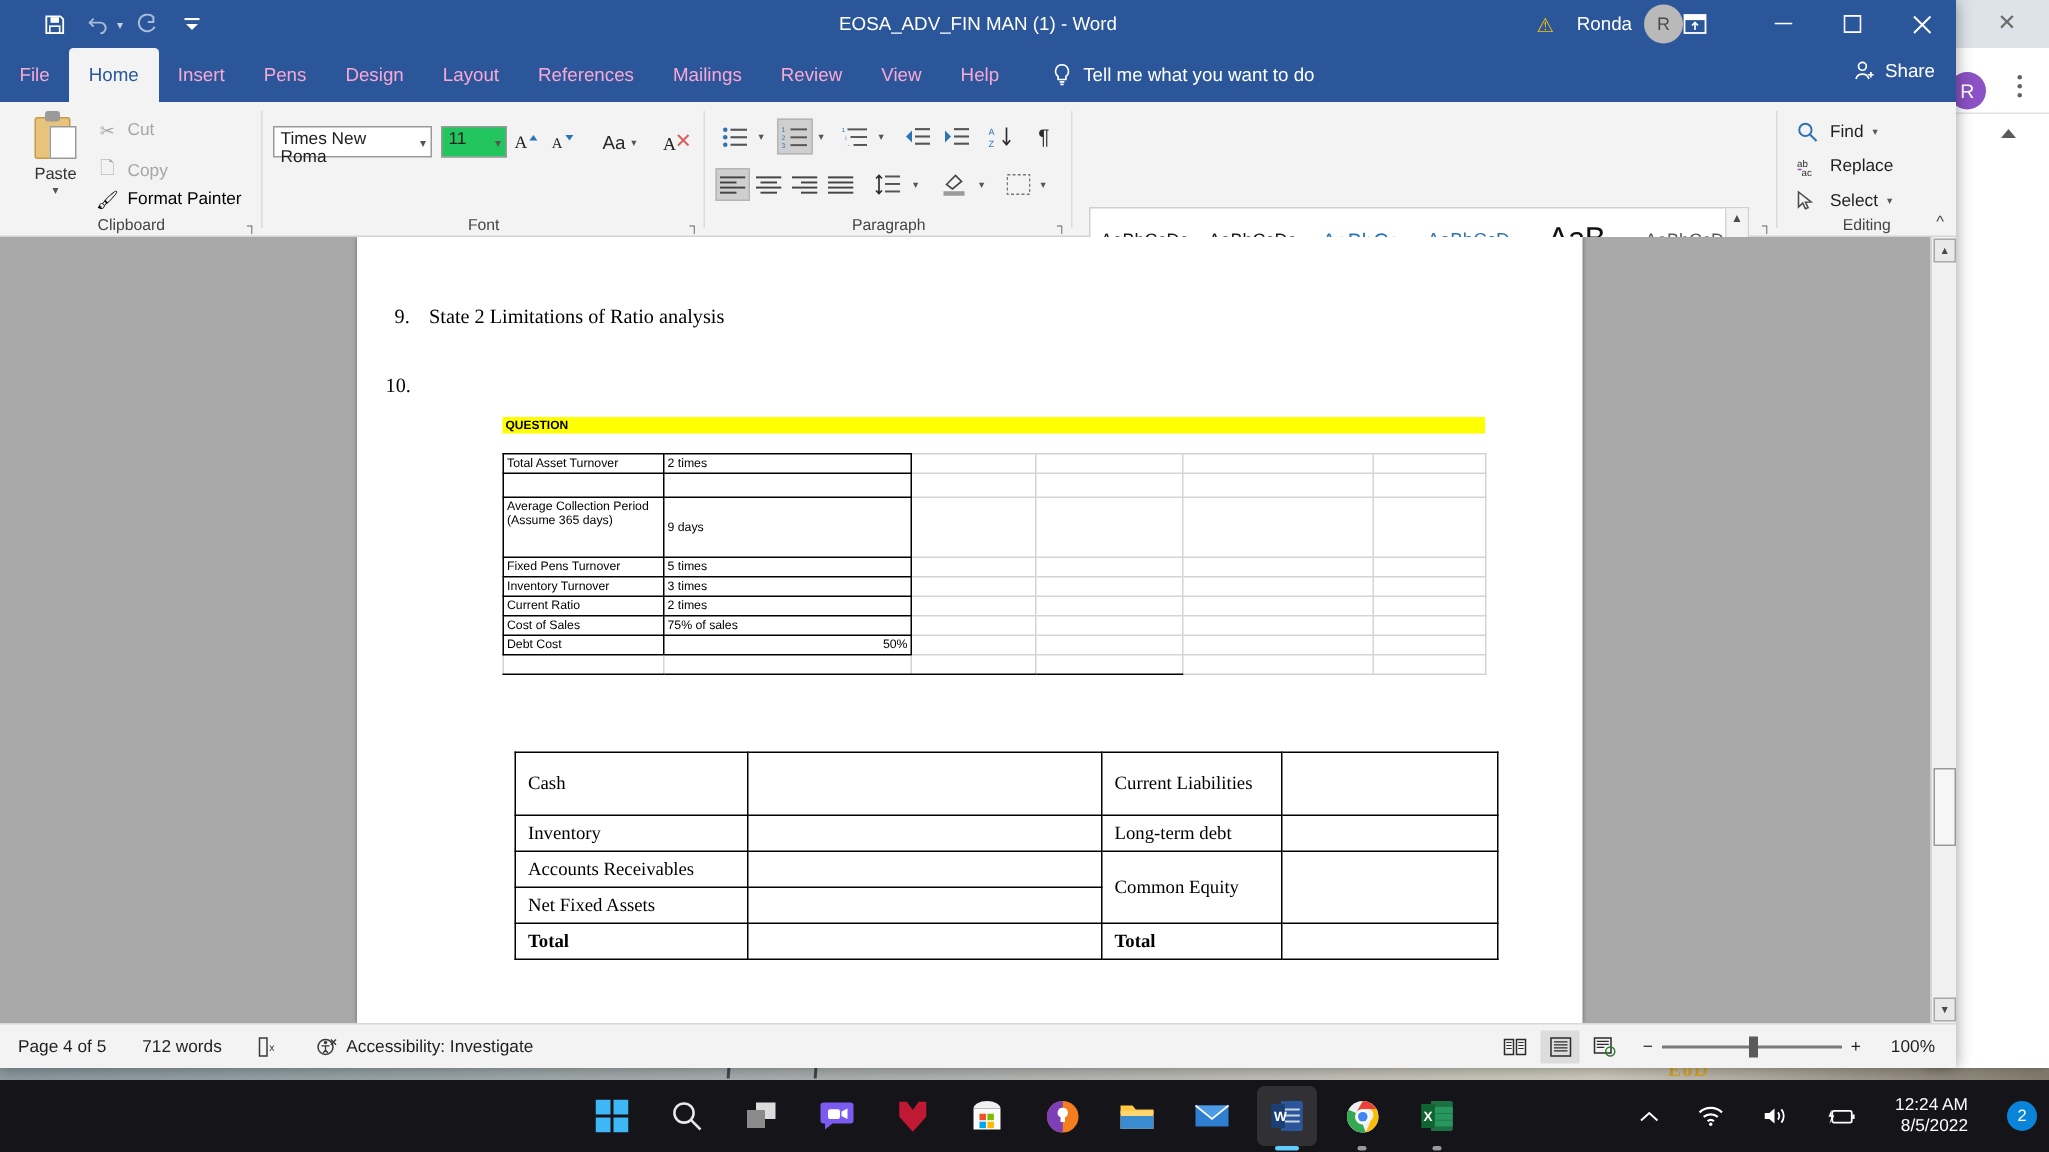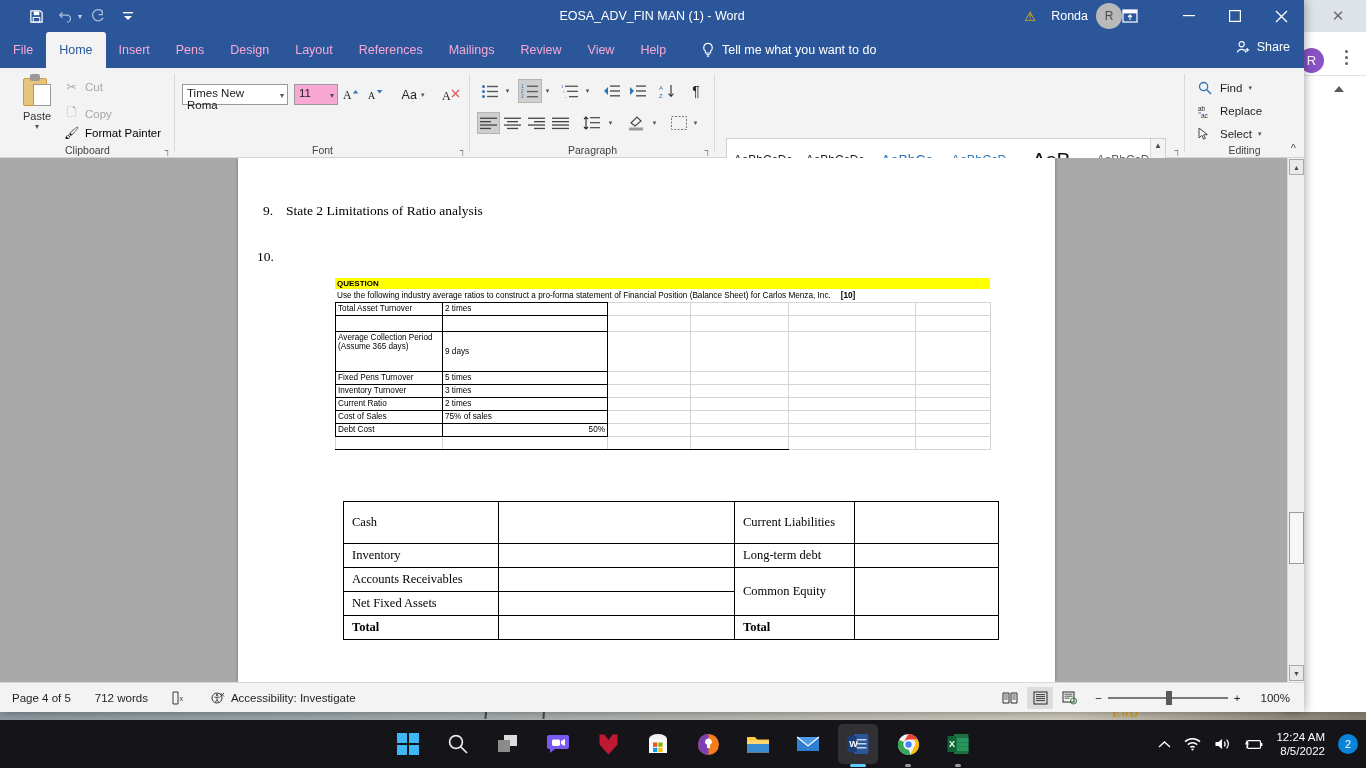--- a/index.html
+++ b/index.html
@@ -173,21 +173,21 @@
   .clip-item .gi { width: 15px; text-align: center; font-size: 12px; }
 
   
   .fontname {
     position: absolute; left: 182px; top: 77px; width: 106px; height: 21px;
     background: #fff; border: 1px solid #9a9a9a; font-size: 11.5px;
     padding: 2px 14px 0 4px; color: #202020;
   }
   .fontsize {
     position: absolute; left: 294px; top: 77px; width: 44px; height: 21px;
-    background: #f9a8d4; border: 1px solid #9a9a9a; font-size: 11.5px;
+    background: #22c55e; border: 1px solid #9a9a9a; font-size: 11.5px;
     padding: 2px 12px 11px 4px; color: #202020;
   }
   .combo-caret {
     position: absolute; right: 3px; top: 6px; font-size: 8px; color: #555;
   }
   .ico {
     position: absolute; display: flex; align-items: center; justify-content: center;
     font-size: 12.5px; color: #262626; cursor: default;
   }
   .ico.sel { background: #cfcfcf; border: 1px solid #b5b5b5; }
@@ -330,21 +330,21 @@
     display: flex; align-items: center; justify-content: center;
   }
   .tb-app.active { background: rgba(255,255,255,.12); }
   .tb-underline {
     position: absolute; bottom: -3px; left: 50%; transform: translateX(-50%);
     width: 16px; height: 3px; border-radius: 2px; background: #60cdff;
   }
   .tb-underline.small { width: 6px; background: #9a9a9a; }
   .tray {
     position: absolute; right: 8px; top: 0; height: 48px;
-    display: flex; align-items: center; gap: 13px; color: #fff; font-size: 11px;
+    display: flex; align-items: center; gap: 26px; color: #fff; font-size: 11px;
   }
   .tray-ico { font-size: 14px; color: #ffffff; }
   .clock { text-align: right; line-height: 14px; font-size: 11.5px; }
   .notif-badge {
     width: 20px; height: 20px; border-radius: 50%; background: #0a84d8;
     color: #fff; font-size: 11px; display: flex; align-items: center; justify-content: center;
   }
 
   svg { display: block; }
 </style>
@@ -773,23 +773,20 @@
 
     <div class="doc-canvas">
       <div class="page">
 
         <div class="doc-q" style="left:25px; top:45px;">9.</div>
         <div class="doc-q" style="left:48px; top:45px;">State 2 Limitations of Ratio analysis</div>
         <div class="doc-q" style="left:19px; top:91px;">10.</div>
 
         <div class="xl-obj">
           <div class="xl-head">QUESTION</div>
-          <div class="xl-sub">
-            <span>Use the following industry average ratios to construct a pro-forma statement of Financial Position (Balance Sheet) for Carlos Menza, Inc.</span><span class="marks">[10]</span>
-          </div>
           <table class="xl-grid">
             <colgroup>
               <col style="width:107px">
                 <col style="width:165px">
                 <col style="width:83px">
               <col style="width:98px">
                 <col style="width:127px">
                 <col style="width:75px">
             </colgroup>
             <tbody>

